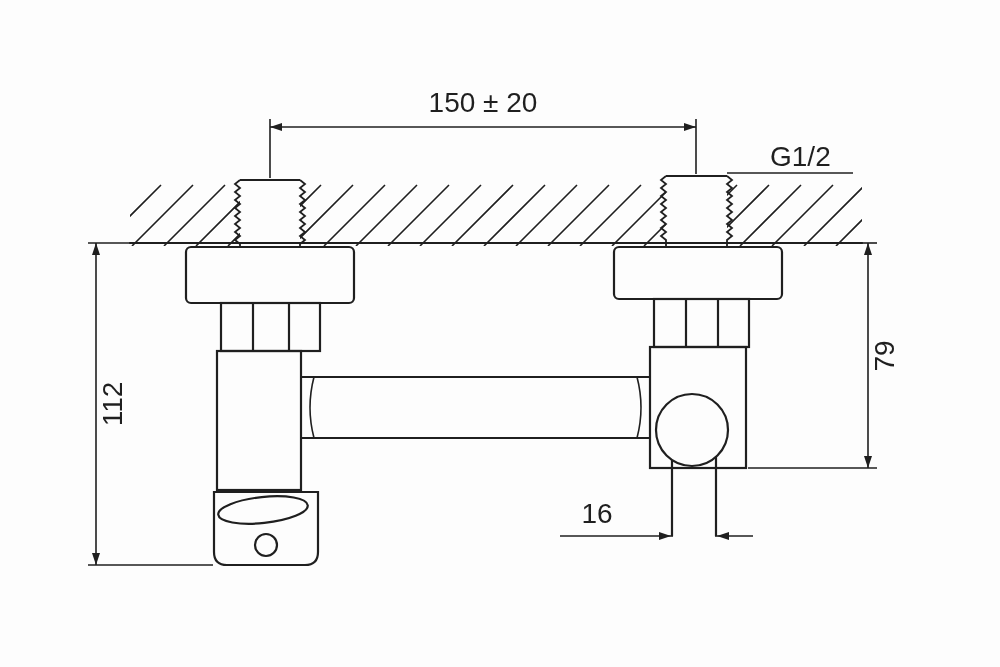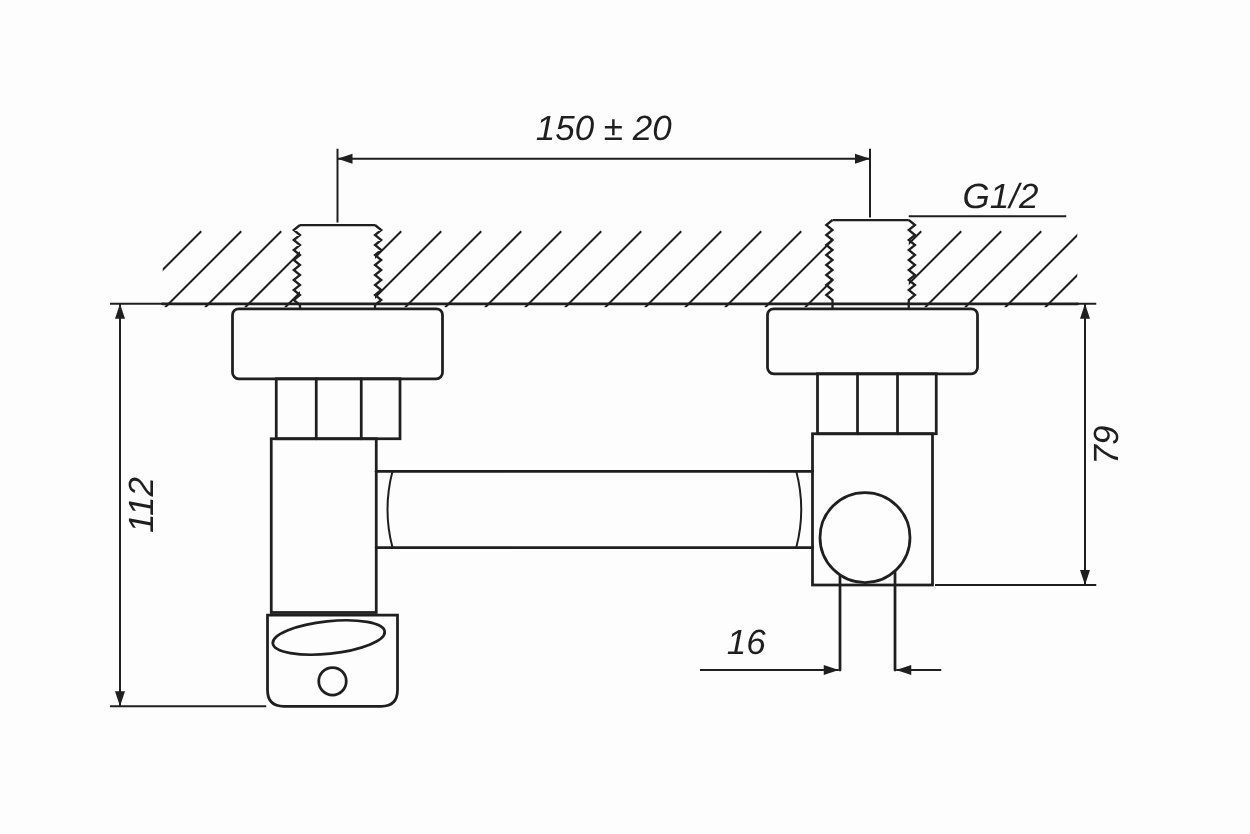--- a/index.html
+++ b/index.html
@@ -1,20 +1,20 @@
 <!DOCTYPE html>
 <html><head>
 <meta charset="utf-8">
 <style>
   :root{
     --line:#1f1f1f;
     --bg:#fdfdfd;
   }
   html,body{margin:0;padding:0;background:var(--bg);}
-  .stage{width:1000px;height:667px;position:relative;background:var(--bg);font-style:italic;}
+  .stage{width:1000px;height:667px;position:relative;background:var(--bg);}
   svg{display:block;}
   .s2{stroke:var(--line);stroke-width:2.2;fill:none;stroke-linecap:round;}
   .s1{stroke:var(--line);stroke-width:1.6;fill:none;stroke-linecap:butt;}
   .zig{stroke:var(--line);stroke-width:1.8;fill:none;stroke-linejoin:miter;}
   .fillwhite{fill:var(--bg);}
   .lbl{
     font-family:"Liberation Sans","DejaVu Sans",sans-serif;
     font-size:28px;
     fill:var(--line);
     stroke:none;

